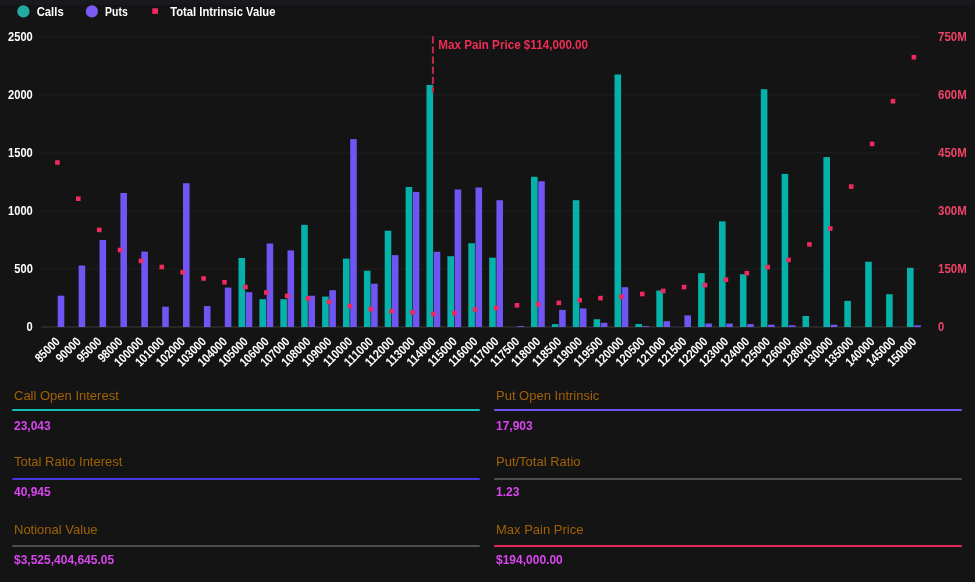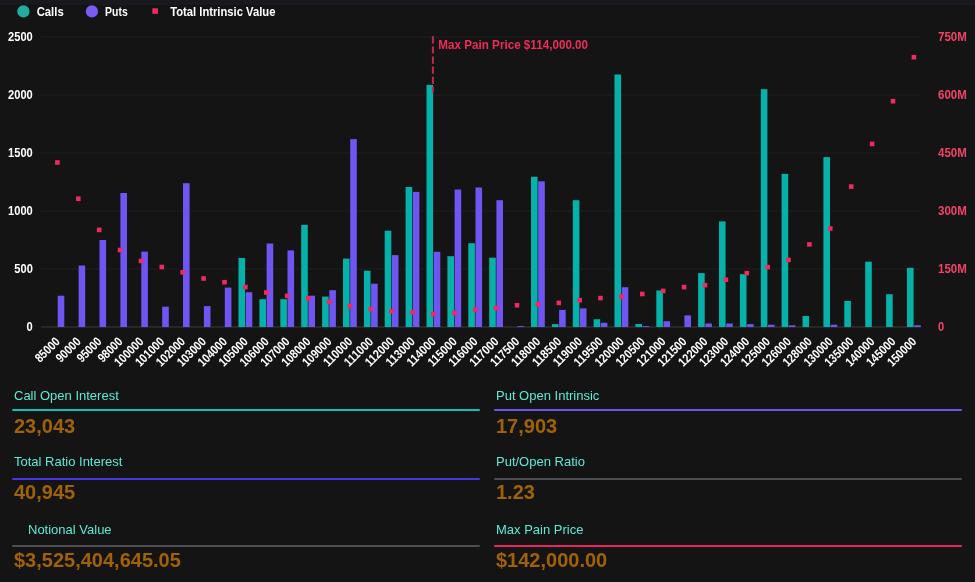--- a/index.html
+++ b/index.html
@@ -1,20 +1,20 @@
 <!DOCTYPE html>
 <html><head><meta charset="utf-8">
 <style>
 *{margin:0;padding:0;box-sizing:border-box;}
 html,body{width:975px;height:582px;background:#141414;overflow:hidden;}
 body{font-family:"Liberation Sans",sans-serif;position:relative;}
 .chart{position:absolute;left:0;top:0;}
-.slabel{position:absolute;font-size:13px;color:#5eead4;line-height:14px;}
+.slabel{position:absolute;font-size:13px;color:#a16207;line-height:14px;}
 .sline{position:absolute;width:467.5px;height:2px;border-radius:1px;}
-.sval{position:absolute;font-size:20px;font-weight:bold;color:#a16207;line-height:14px;}
+.sval{position:absolute;font-size:12px;font-weight:bold;color:#d946ef;line-height:14px;}
 </style></head>
 <body>
 <div style="position:absolute;left:0;top:0;width:975px;height:4.5px;background:#18191d"></div>
 <div class="chart"><svg width="975" height="380" viewBox="0 0 975 380">
 <style>
  text{font-family:"Liberation Sans",sans-serif;}
  .yl{font-size:13.6px;font-weight:bold;fill:#ffffff;}
  .yr{font-size:13.6px;font-weight:bold;fill:#f04368;}
  .xl{font-size:12.6px;font-weight:bold;fill:#ffffff;}
  .leg{font-size:12.4px;font-weight:bold;fill:#ffffff;}
@@ -202,20 +202,20 @@
 </svg></div>
 <div class="slabel" style="left:14px;top:389.0px">Call Open Interest</div>
 <div class="sline" style="left:12px;top:409.1px;background:#12bfb4"></div>
 <div class="sval" style="left:14px;top:418.9px">23,043</div>
 <div class="slabel" style="left:496px;top:389.0px">Put Open Intrinsic</div>
 <div class="sline" style="left:494px;top:409.1px;background:#6f55f0"></div>
 <div class="sval" style="left:496px;top:418.9px">17,903</div>
 <div class="slabel" style="left:14px;top:455.4px">Total Ratio Interest</div>
 <div class="sline" style="left:12px;top:477.9px;background:#4636e4"></div>
 <div class="sval" style="left:14px;top:485.3px">40,945</div>
-<div class="slabel" style="left:496px;top:455.4px">Put/Open Ratio</div>
+<div class="slabel" style="left:496px;top:455.4px">Put/Total Ratio</div>
 <div class="sline" style="left:494px;top:477.9px;background:#4d4d52"></div>
 <div class="sval" style="left:496px;top:485.3px">1.23</div>
-<div class="slabel" style="left:28px;top:523.3px">Notional Value</div>
+<div class="slabel" style="left:14px;top:523.3px">Notional Value</div>
 <div class="sline" style="left:12px;top:544.6px;background:#4d4d52"></div>
 <div class="sval" style="left:14px;top:553.2px">$3,525,404,645.05</div>
 <div class="slabel" style="left:496px;top:523.3px">Max Pain Price</div>
 <div class="sline" style="left:494px;top:544.6px;background:#e9275d"></div>
-<div class="sval" style="left:496px;top:553.2px">$142,000.00</div>
+<div class="sval" style="left:496px;top:553.2px">$194,000.00</div>
 </body></html>

